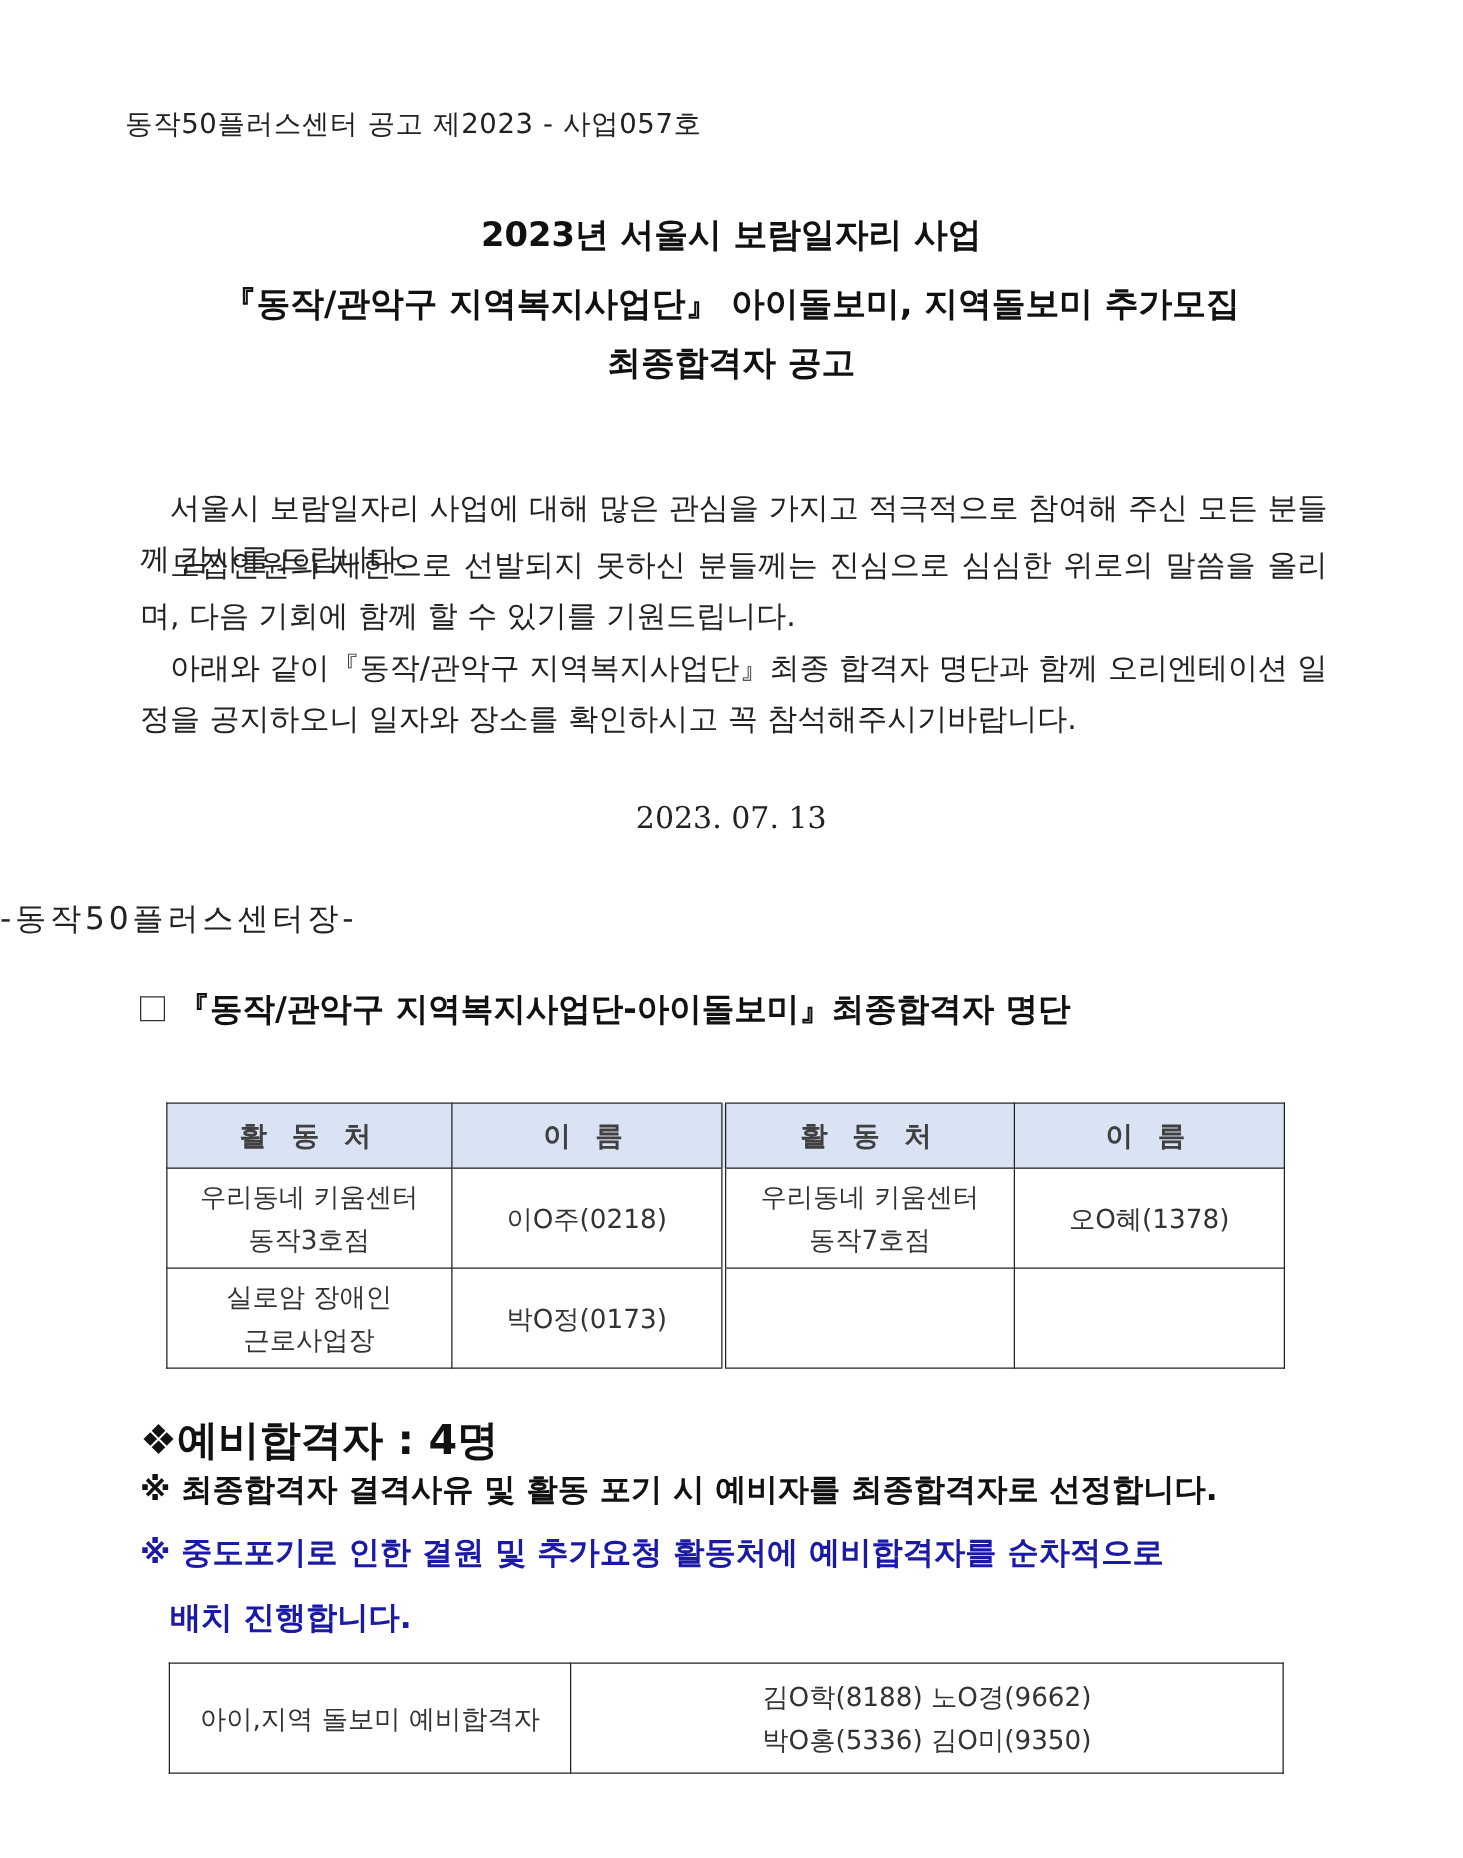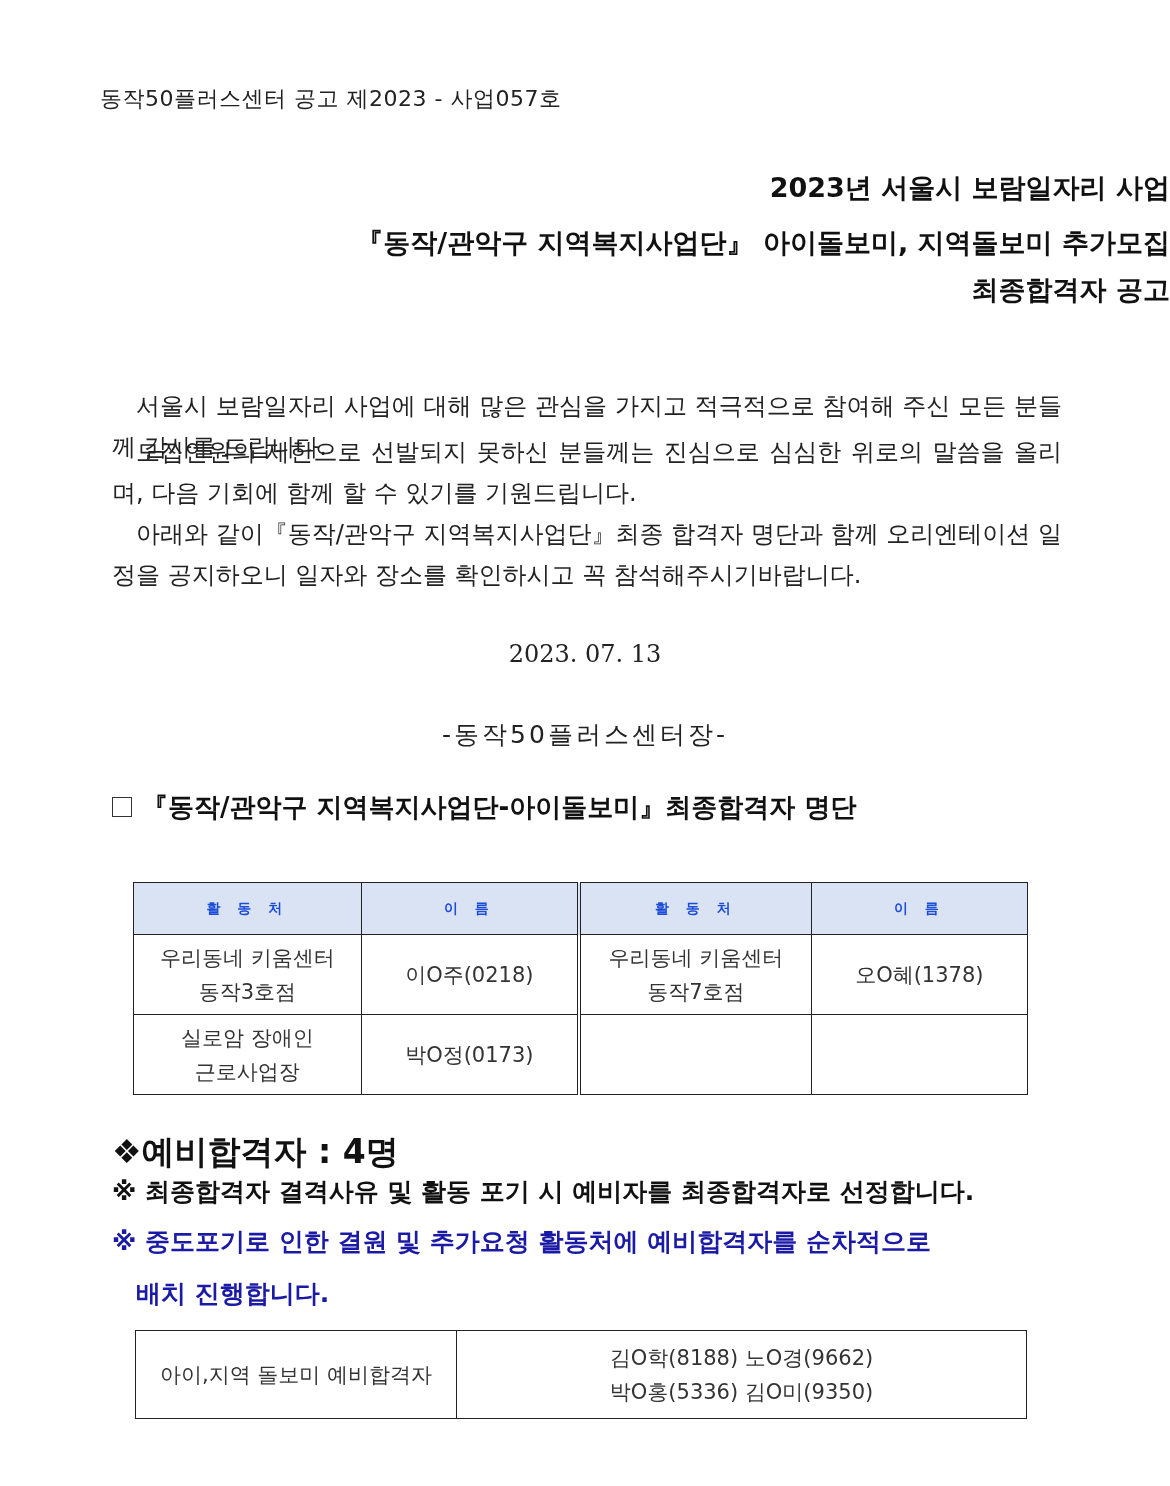--- a/index.html
+++ b/index.html
@@ -2,36 +2,36 @@
 <html><head>
 <meta charset="utf-8">
 <style>
   html, body { margin: 0; padding: 0; background: #ffffff; }
   body {
     width: 1170px; height: 1486px; position: relative; overflow: hidden;
     font-family: "DejaVu Sans", "Liberation Sans", sans-serif; color: #1a1a1a;
   }
   .abs { position: absolute; }
   .doc-number { left: 100px; top: 84px; font-size: 22px; letter-spacing: 0.5px; color: #222; }
-  .title { left: 0; width: 1170px; text-align: right; font-size: 27px; font-weight: bold; color: #111; }
+  .title { left: 0; width: 1170px; text-align: center; font-size: 27px; font-weight: bold; color: #111; }
   .t1 { top: 170px; }
   .t2 { top: 225px; }
   .t3 { top: 272px; }
   .para { left: 112px; width: 950px; font-size: 24px; line-height: 41px; color: #222; text-align: justify; }
   .p1 { top: 350px; margin-top: 36px; }
   .p2 { top: 432px; }
   .p3 { top: 514px; }
   .para .indent { display: inline-block; width: 24px; }
   .date { left: 0; width: 1170px; text-align: center; top: 640px; font-size: 24px; font-family: "DejaVu Serif", serif; color: #222; }
-  .signer { left: 0; width: 1170px; text-align: center; top: 718px; font-size: 25px; letter-spacing: 3px; color: #222; }
+  .signer { left: 0; width: 1170px; text-align: left; top: 718px; font-size: 25px; letter-spacing: 3px; color: #222; }
   .section-title { left: 112px; top: 790px; font-size: 26px; font-weight: bold; color: #111; }
   .checkbox { display: inline-block; width: 18px; height: 18px; border: 1.5px solid #333; vertical-align: -1px; margin-right: 10px; }
   table.roster { position: absolute; left: 133px; top: 882px; width: 895px; border-collapse: collapse; font-size: 21px; color: #333; }
   table.roster th, table.roster td { border: 1.5px solid #222; text-align: center; vertical-align: middle; }
-  table.roster th { background: #dae3f3; height: 49px; font-weight: bold; font-size: 14px; letter-spacing: 6px; color: #1d4ed8; }
+  table.roster th { background: #dae3f3; height: 49px; font-weight: bold; font-size: 22px; letter-spacing: 6px; color: #404040; }
   table.roster td { height: 77px; line-height: 34px; }
   table.roster .dbl { border-right: 4px double #222; }
   .c1 { width: 227px; } .c2 { width: 215px; } .c3 { width: 230px; } .c4 { width: 215px; }
   .reserve-title { left: 112px; top: 1130px; font-size: 33px; font-weight: bold; color: #111; }
   .note { left: 112px; font-size: 25px; font-weight: bold; color: #111; }
   .n1 { top: 1175px; }
   .n2 { top: 1225px; color: #1a1aa6; }
   .n3 { top: 1277px; left: 136px; color: #1a1aa6; }
   table.reserve { position: absolute; left: 135px; top: 1330px; width: 892px; border-collapse: collapse; font-size: 21px; color: #333; }
   table.reserve td { border: 1.5px solid #222; height: 85px; text-align: center; vertical-align: middle; }

